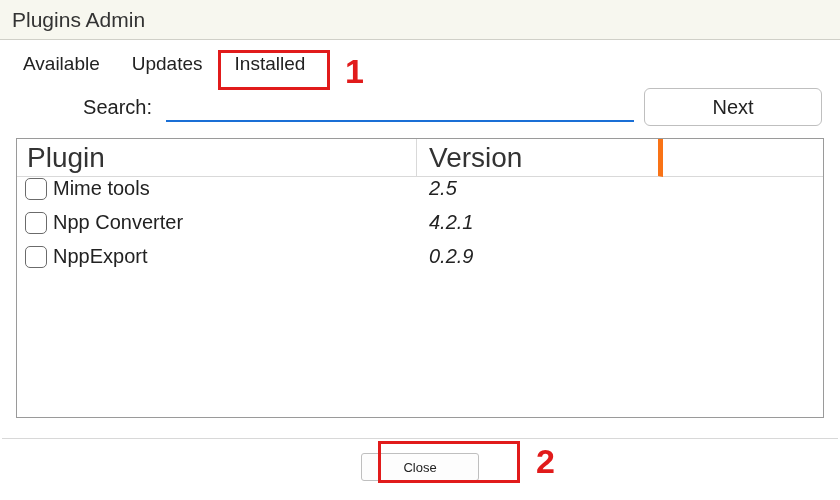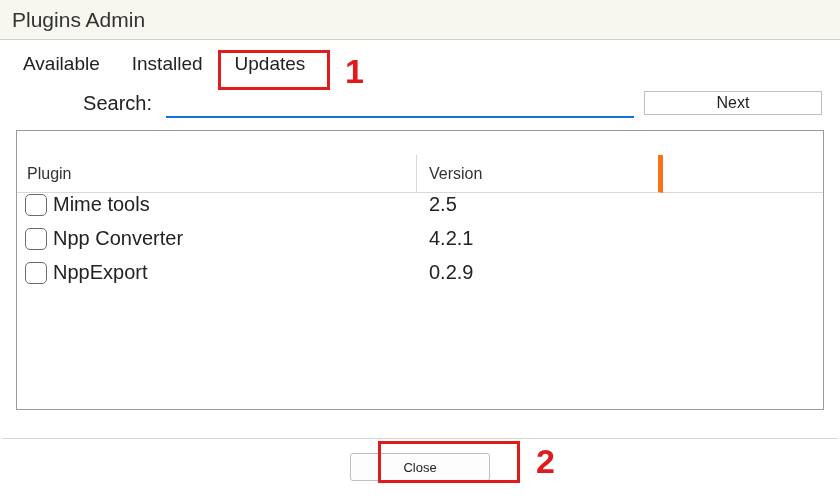--- a/index.html
+++ b/index.html
@@ -77,42 +77,41 @@
     border: none;
     border-bottom: 2px solid #1a6fd6;
     outline: none;
     font-size: 17px;
     padding: 2px 4px;
     color: #222;
     background: transparent;
   }
   .next-btn {
     width: 178px;
-    height: 24px;
+    height: 38px;
     border: 1px solid #bfbfbf;
-    border-radius: 0;
-    background: #fff;
-    font-size: 16px;
+    border-radius: 6px;
+    background: #fff;
+    font-size: 20px;
     color: #222;
     cursor: default;
   }
   .listpane {
     margin: 6px 16px 0 16px;
     border: 1px solid #9a9a9a;
     height: 280px;
     position: relative;
     overflow: hidden;
     background: #fff;
   }
   .listheader {
     display: flex;
     height: 38px;
-    font-size: 16px;
+    font-size: 28px;
     color: #333;
-    margin-top: 24px;
   }
   .col-plugin-h {
     width: 400px;
     padding-left: 10px;
     border-right: 1px solid #d9d9d9;
     height: 100%;
     display: flex;
     align-items: center;
   }
   .col-version-h {
@@ -151,40 +150,41 @@
     background: #fff;
   }
   .col-plugin {
     width: 400px;
     display: flex;
     align-items: center;
   }
   .col-version {
     flex: 1;
     padding-left: 12px;
+    font-style: italic;
   }
   .bottombar {
     position: absolute;
     left: 0;
     right: 0;
     bottom: 4px;
     height: 58px;
     display: flex;
     align-items: center;
     justify-content: center;
   }
   .bottombar-line {
     position: absolute;
     left: 2px; right: 2px;
     top: 0;
     height: 0;
     border-top: 1px solid #d8d8d8;
   }
   .close-btn {
-    width: 140px;
+    width: 118px;
     height: 28px;
     border: 1px solid #bfbfbf;
     border-radius: 3px;
     background: #fdfdfd;
     font-size: 13px;
     color: #222;
     cursor: default;
   }
   .highlight-close {
     position: absolute;
@@ -198,25 +198,25 @@
 <div class="window">
 
   <div class="titlebar">
     <span>Plugins Admin</span>
   </div>
 
   <div class="tabstrip">
     <div class="tab">
       <span>Available</span>
     </div>
+    <div class="tab">
+      <span>Updates</span>
+    </div>
     <div class="tab active">
       <span>Installed</span>
-    </div>
-    <div class="tab">
-      <span>Updates</span>
     </div>
   </div>
 
   <div class="search-row">
     <div class="search-label">Search:</div>
     <input class="search-input" type="text" value="" style="">
     <button class="next-btn">
       <span>Next</span>
     </button>
   </div>

